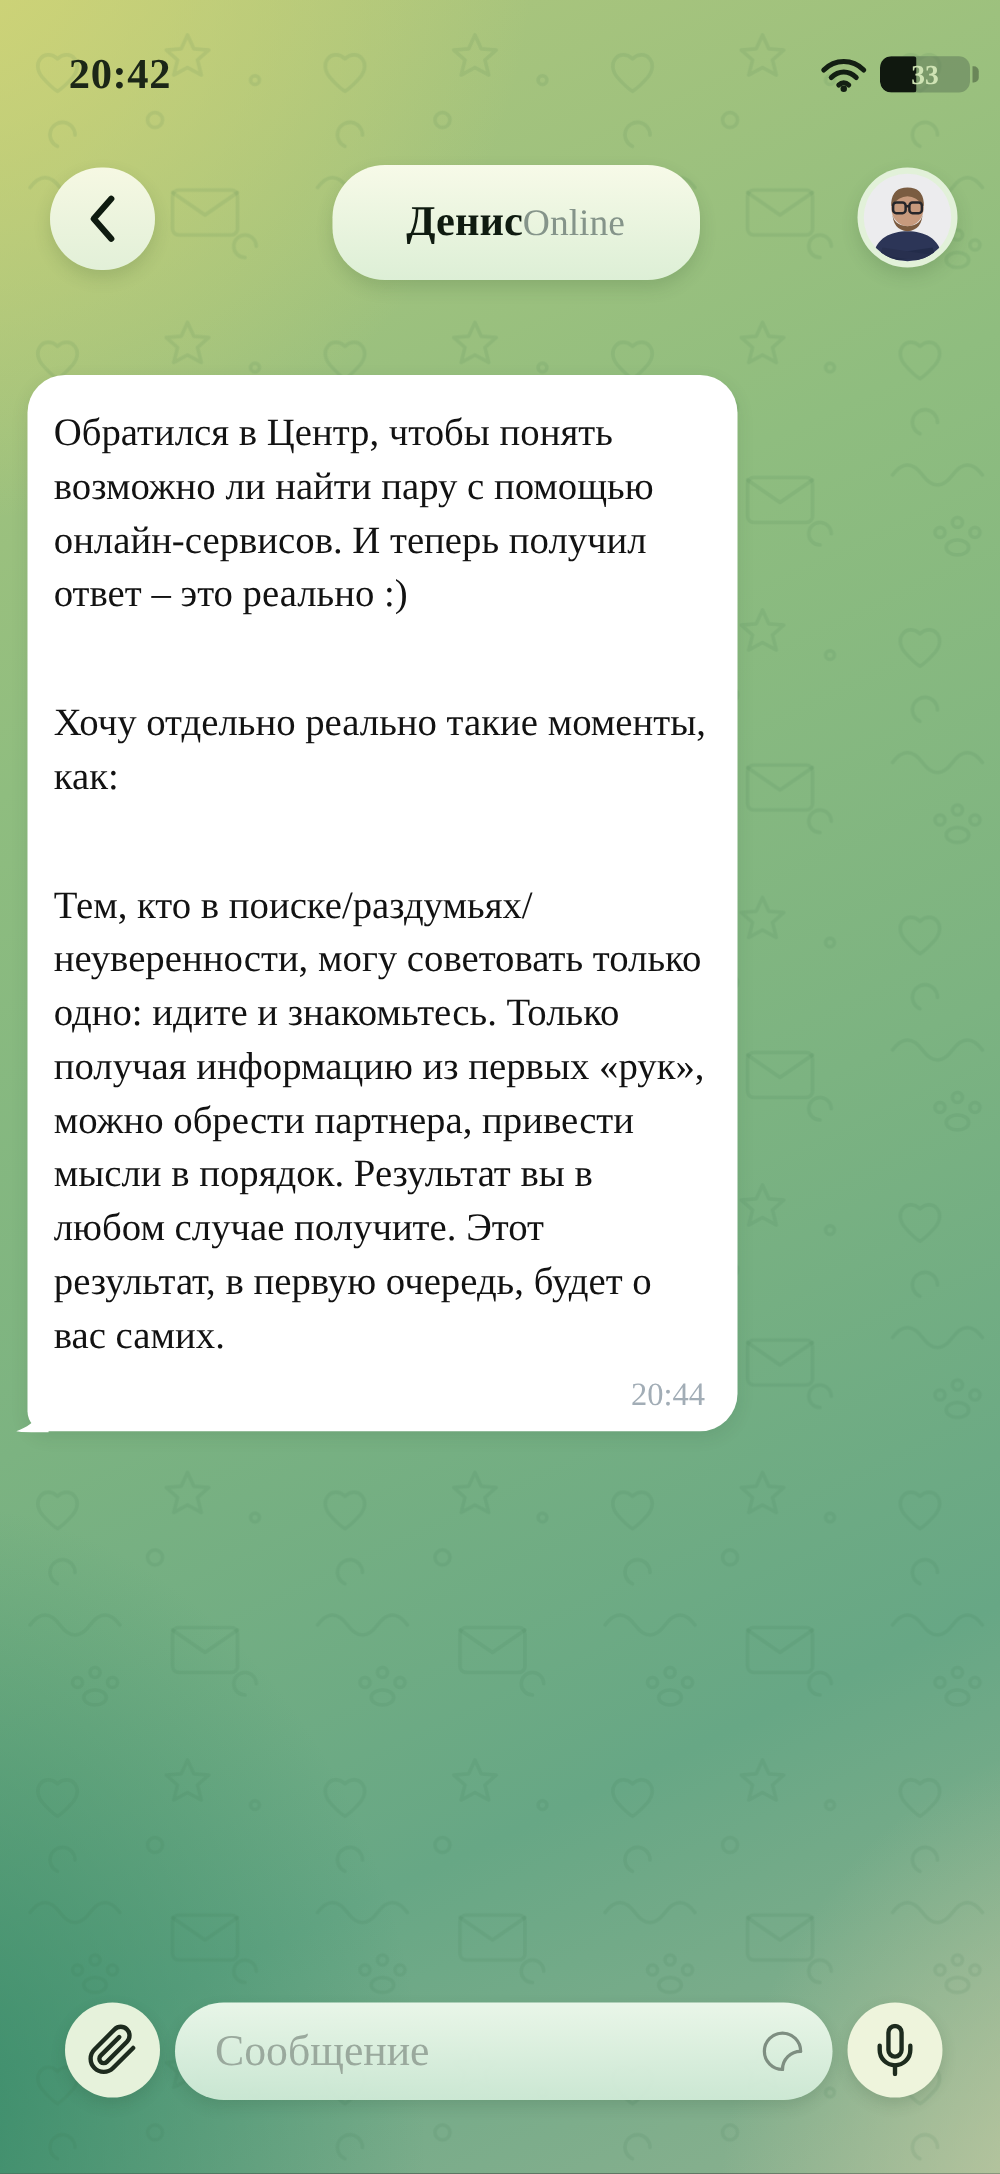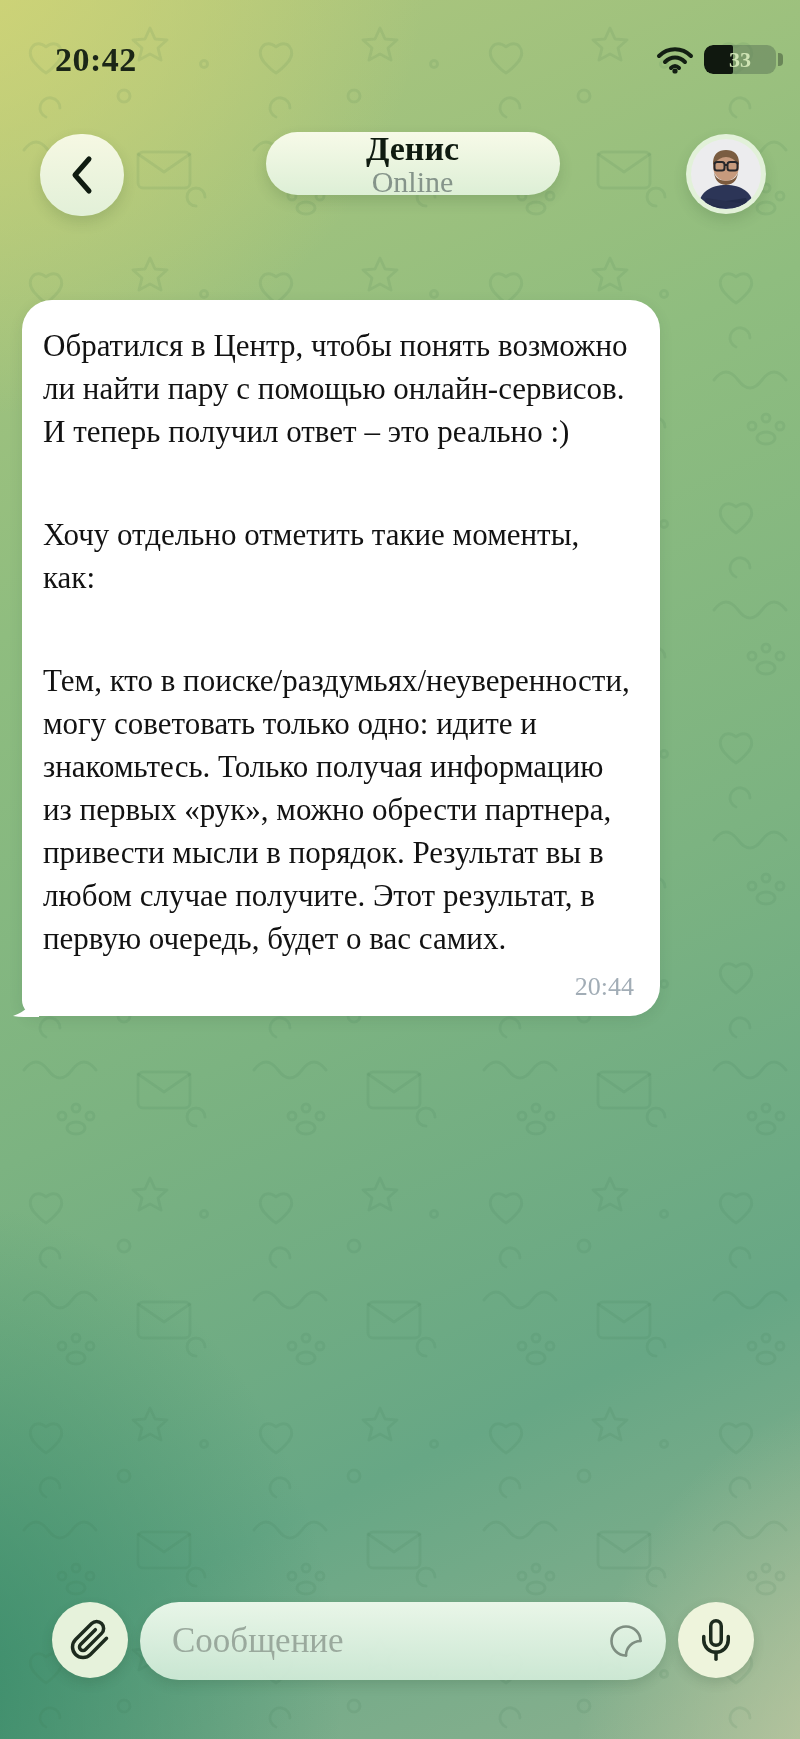--- a/index.html
+++ b/index.html
@@ -19,28 +19,28 @@
   .status-icons{position:absolute;top:45px;right:42px;z-index:2;display:flex;align-items:center;gap:10px;}
   .battery{display:flex;align-items:center;}
   .battery-body{position:relative;width:72px;height:29px;border-radius:9px;background:rgba(90,115,85,.50);overflow:hidden;}
   .battery-fill{position:absolute;left:0;top:0;bottom:0;width:40%;background:#10180f;border-radius:9px 2px 2px 9px;}
   .battery-num{position:relative;z-index:1;display:block;width:100%;text-align:center;line-height:29px;font-size:22px;font-weight:700;color:#cfe3b4;}
   .battery-cap{width:5px;height:13px;margin-left:2px;border-radius:0 4px 4px 0;background:rgba(25,40,25,.38);}
   
   .hdr-pill{box-shadow:0 6px 14px rgba(40,70,40,.16);}
   .back-btn{position:absolute;left:40px;top:134px;z-index:2;width:84px;height:82px;border-radius:42px;
     background:linear-gradient(180deg,#f6f8e3,#e2f0d8);display:flex;align-items:center;justify-content:center;cursor:pointer;}
-  .title-pill{position:absolute;left:50%;top:132px;transform:translateX(-50%);z-index:2;width:294px;height:63px;border-radius:42px;
-    background:linear-gradient(180deg,#f7fae8,#ddefd6);display:flex;flex-direction:column;align-items:center;justify-content:center;cursor:pointer;}
+  .title-pill{position:absolute;left:50%;top:132px;transform:translateX(-50%);z-index:2;width:294px;height:92px;border-radius:42px;
+    background:linear-gradient(180deg,#f7fae8,#ddefd6);display:flex;flex-direction:row;align-items:center;justify-content:center;cursor:pointer;}
   .title{font-size:34px;font-weight:700;color:#0f1b10;line-height:36px;}
   .subtitle{font-size:30px;color:#85948a;line-height:28px;margin-top:1px;}
   .avatar{position:absolute;left:686px;top:134px;z-index:2;width:80px;height:80px;border-radius:50%;
     background:#e2f1d9;display:flex;align-items:center;justify-content:center;cursor:pointer;}
   
-  .bubble{position:absolute;left:22px;top:300px;z-index:1;width:638px;box-sizing:border-box;
+  .bubble{position:absolute;left:22px;top:300px;z-index:1;width:568px;box-sizing:border-box;
     background:#ffffff;border-radius:30px 30px 30px 16px;box-shadow:0 4px 14px rgba(30,60,35,.10);
     padding:24px 24px 14px 21px;}
   .bubble p{margin:0 0 60px 0;font-size:31px;line-height:43px;color:#121212;white-space:pre-line;}
   .bubble p:last-of-type{margin-bottom:0;}
   .msg-time{display:block;text-align:right;padding-right:2px;margin-top:12px;font-size:26px;line-height:30px;color:#a2adb6;}
   .tail{position:absolute;left:-13px;bottom:-1px;width:30px;height:37px;}
   
   .round-btn{position:absolute;top:1602px;z-index:2;width:76px;height:76px;border-radius:50%;
     box-shadow:0 5px 12px rgba(30,60,35,.16);display:flex;align-items:center;justify-content:center;cursor:pointer;}
   .attach-btn{left:52px;background:#e6f2db;}
@@ -132,21 +132,21 @@
     </svg>
   </div>
 
   <div class="bubble">
     <svg class="tail" viewBox="0 0 30 37">
       <path d="M30 0 C30 17 21 30 4 36 C13 37.5 22 37 30 37 Z" fill="#ffffff"></path>
     </svg>
     <div>
 
     <p>Обратился в Центр, чтобы понять возможно ли найти пару с помощью онлайн-сервисов. И теперь получил ответ – это реально :)</p>
-        <p>Хочу отдельно отметить такие моменты, как:</p>
+        <p>Хочу отдельно реально такие моменты, как:</p>
         <p>Тем, кто в поиске/раздумьях/неуверенности, могу советовать только одно: идите и знакомьтесь. Только получая информацию из первых «рук», можно обрести партнера, привести мысли в порядок. Результат вы в любом случае получите. Этот результат, в первую очередь, будет о вас самих.</p>
       </div>
     <span class="msg-time">20:44</span>
   </div>
 
   <div class="round-btn attach-btn">
     <svg width="42" height="42" viewBox="0 0 24 24">
       <path d="M21.44 11.05l-9.19 9.19a6 6 0 0 1-8.49-8.49l9.19-9.19a4 4 0 0 1 5.66 5.66l-9.2 9.19a2 2 0 0 1-2.83-2.83l8.49-8.48" fill="none" stroke="#1d2b1e" stroke-width="2" stroke-linecap="round" stroke-linejoin="round"></path>
     </svg>
   </div>

